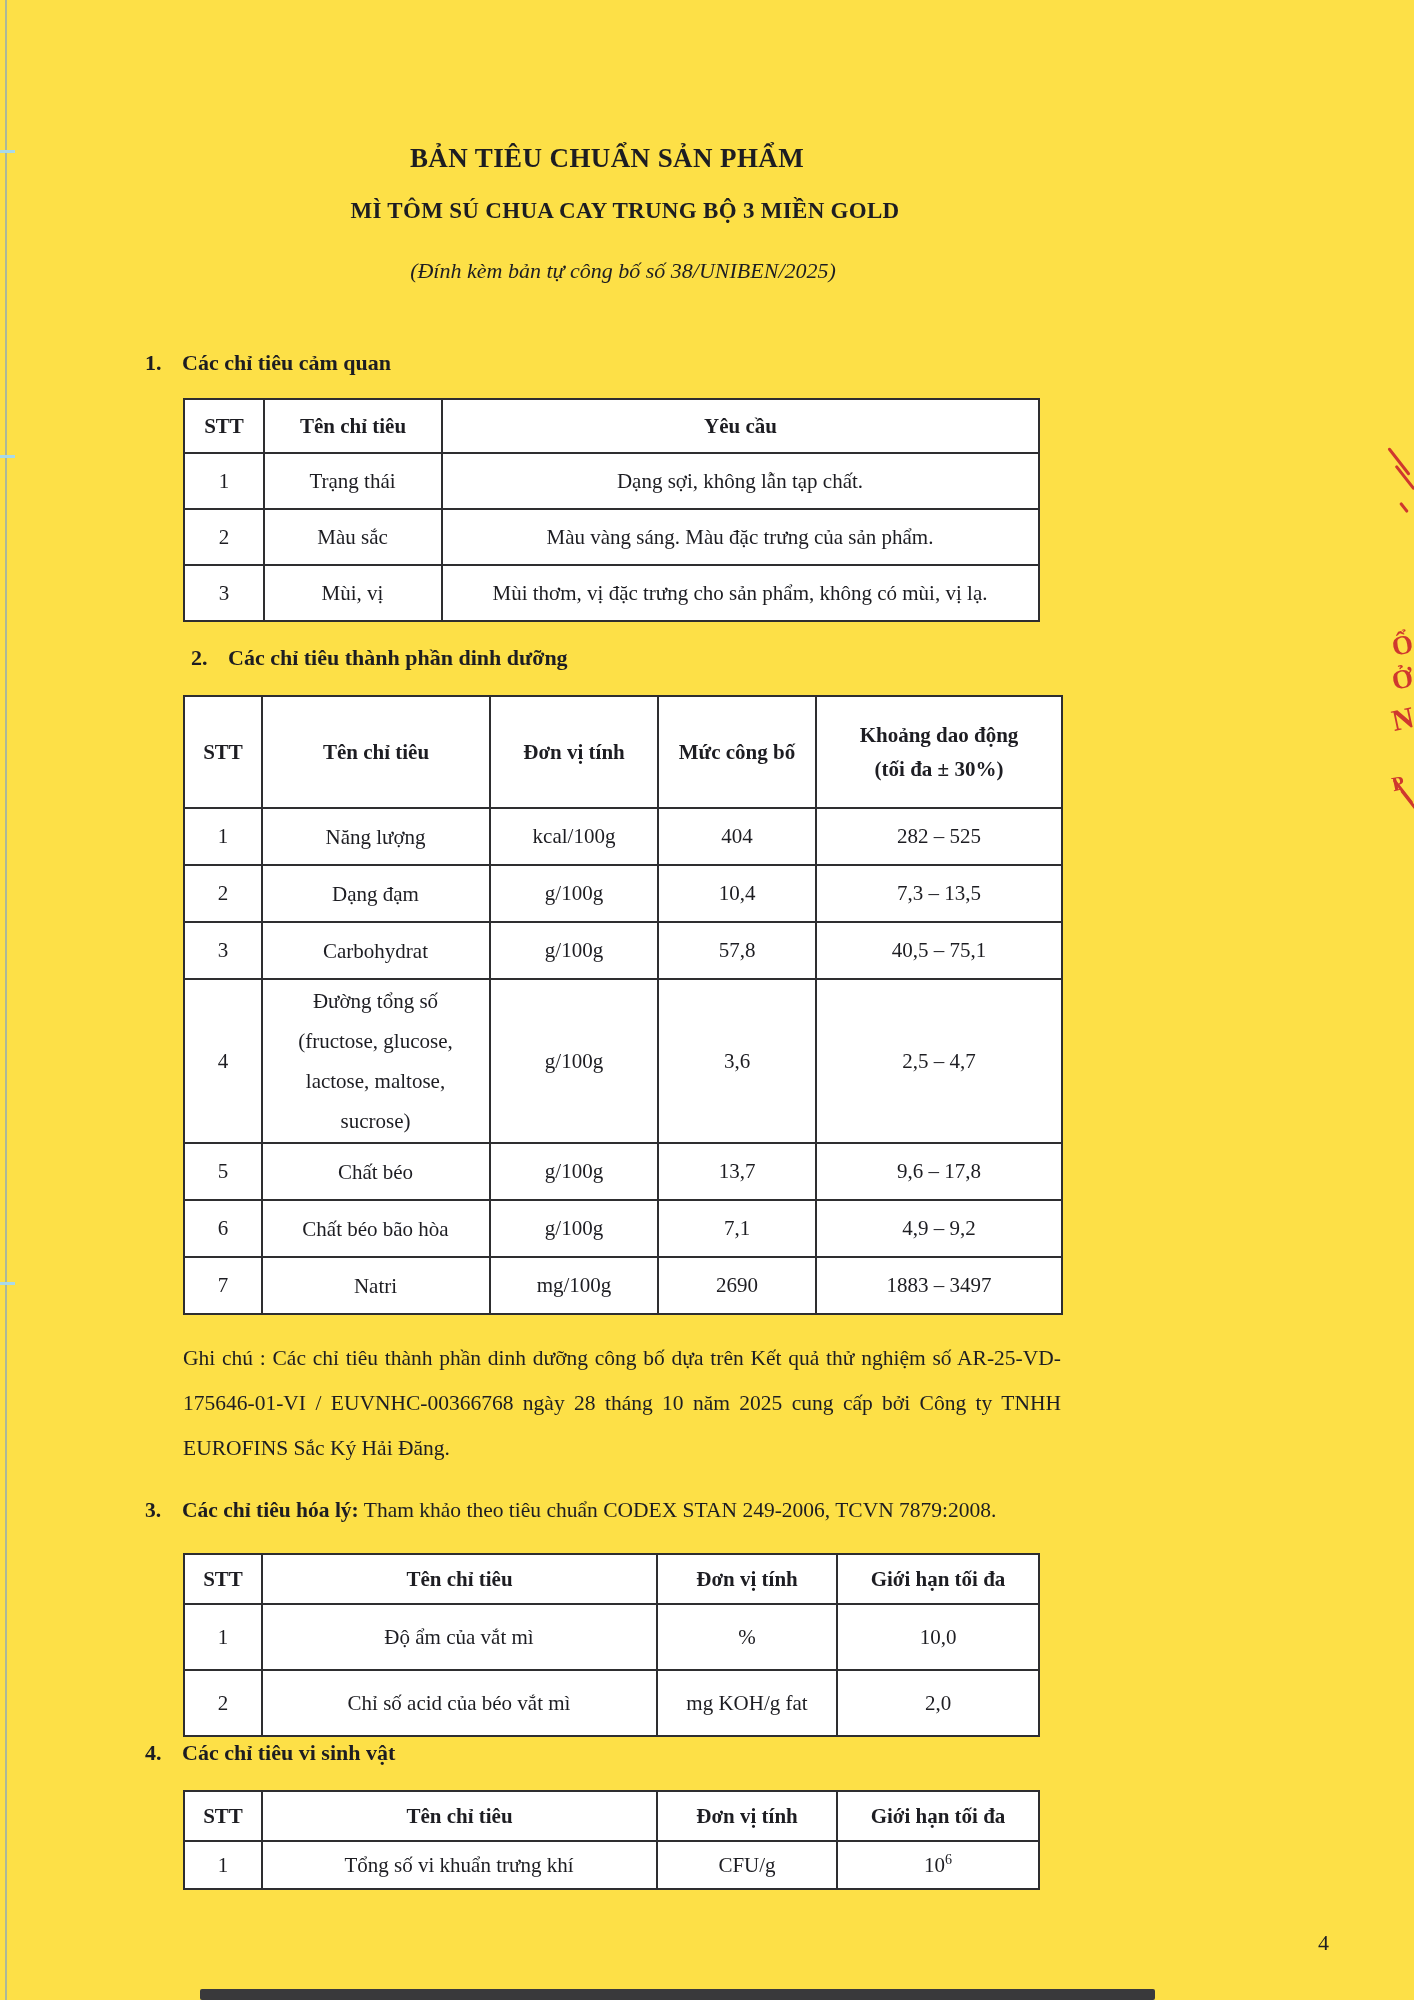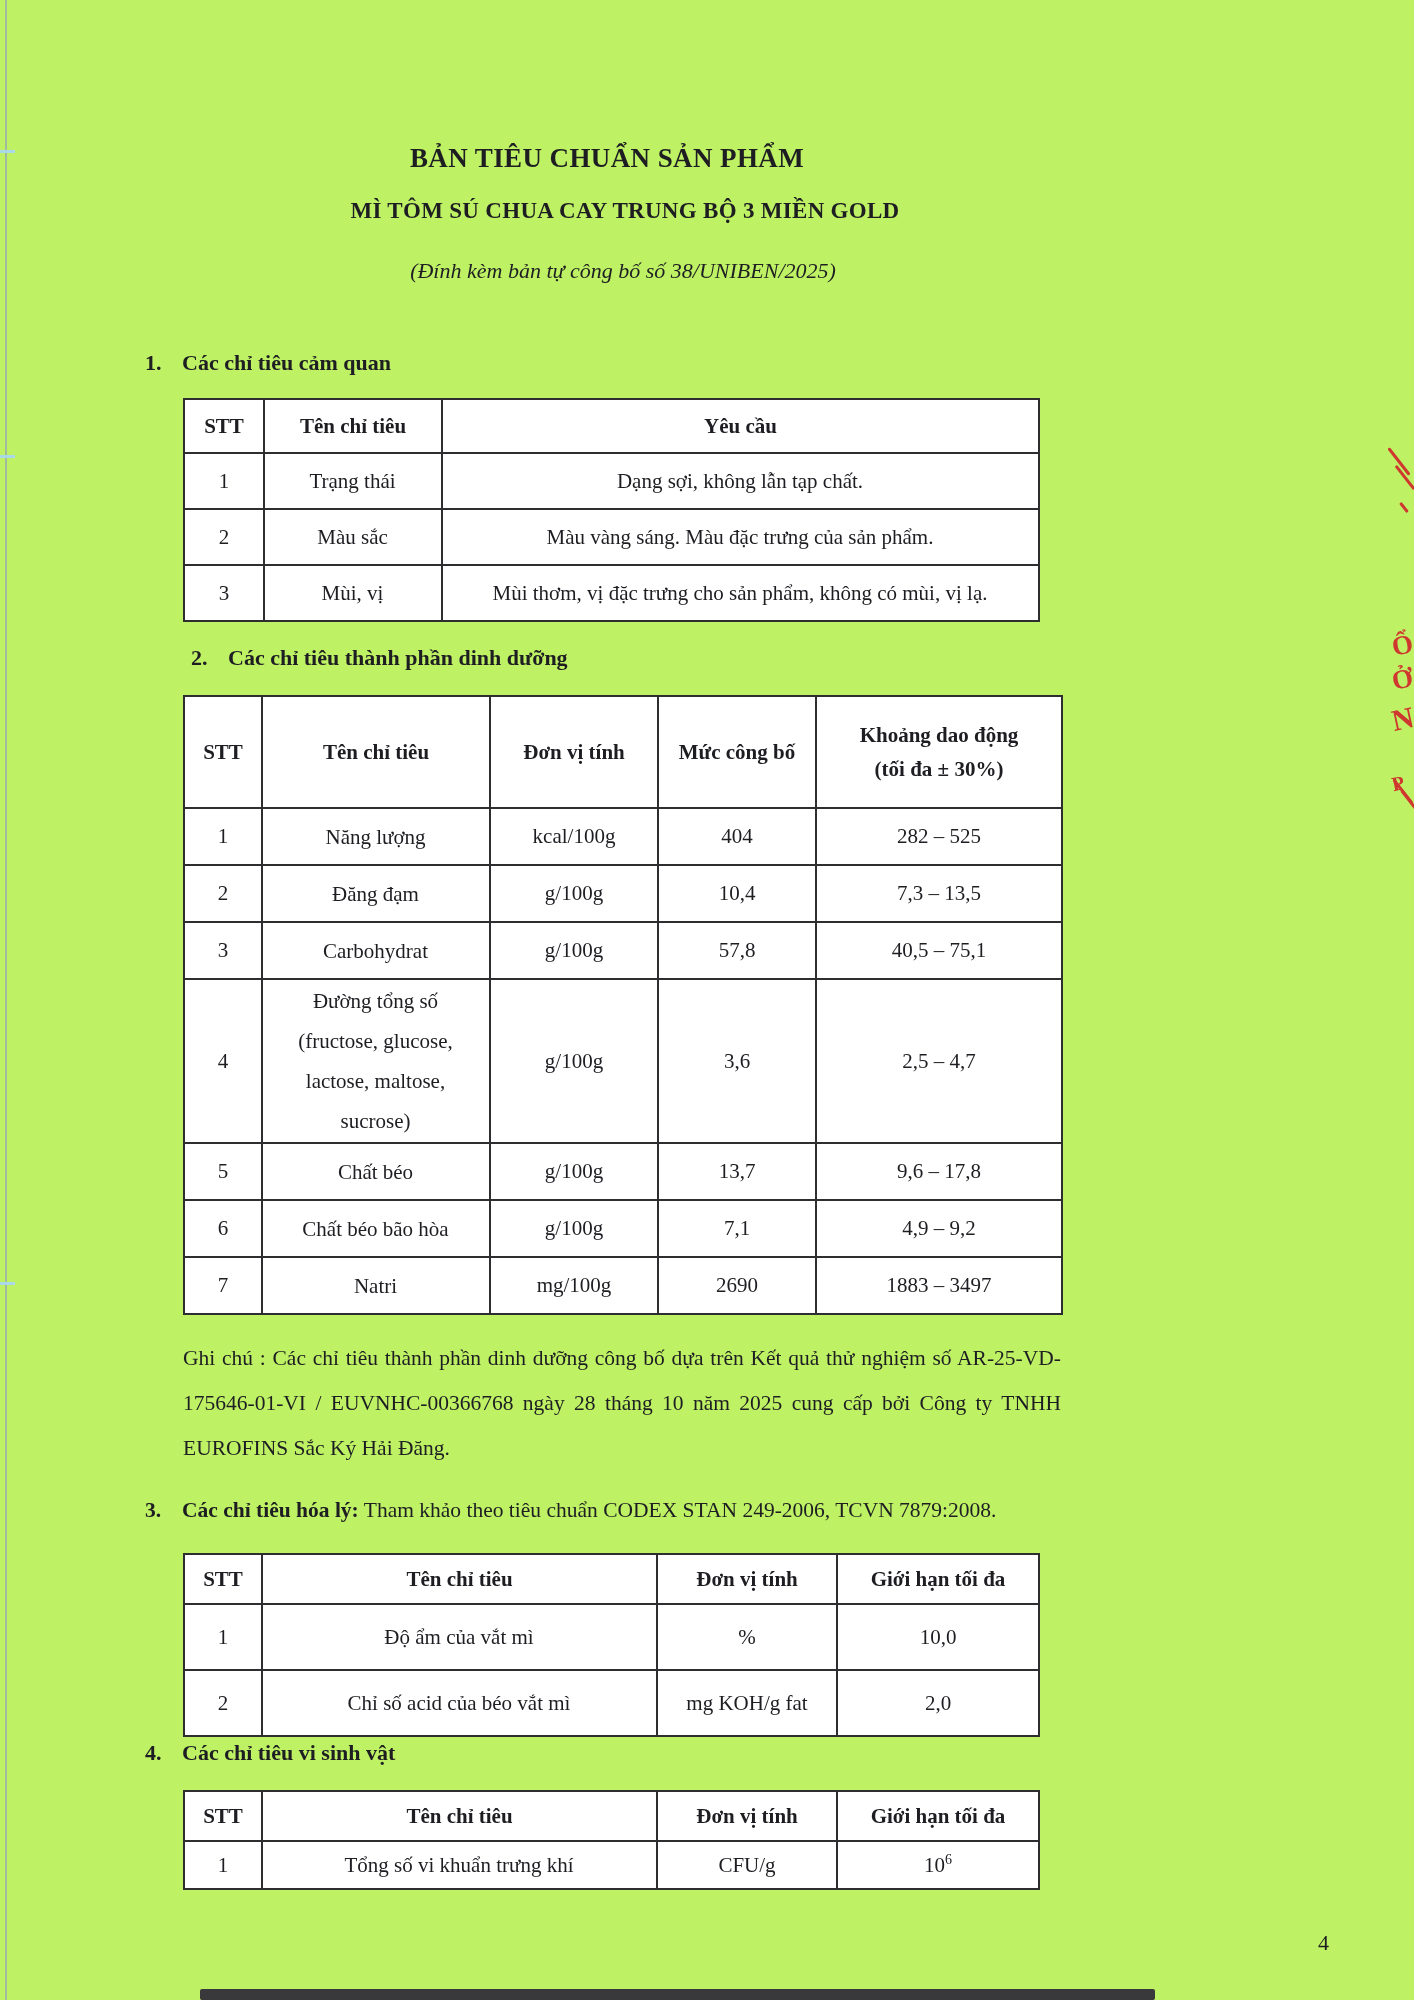--- a/index.html
+++ b/index.html
@@ -1,18 +1,18 @@
 <!DOCTYPE html>
 <html><head>
 <meta charset="utf-8">
 <style>
   html,body { margin:0; padding:0; background:#e8e8e8; }
   .page {
     position:relative; width:1414px; height:2000px; margin:0 auto;
-    background:#bef264; overflow:hidden;
+    background:#fde047; overflow:hidden;
     font-family:"Liberation Serif", serif; color:#1d1d22;
   }
   
   .center-line { position:absolute; left:0; width:1214px; text-align:center; }
   .doc-title { font-size:27px; font-weight:bold; letter-spacing:0.4px; }
   .doc-subtitle { font-size:23px; font-weight:bold; letter-spacing:0.3px;margin-left:18px; }
   .doc-attach { font-size:22px; font-style:italic;padding-left:16px; }
 
   
   .sec-heading { position:absolute; left:145px; width:1080px; font-size:22px; }
@@ -138,21 +138,21 @@
     </tr>
     <tr class="drow">
       <td class="c">1</td>
       <td class="l">Năng lượng</td>
       <td class="c">kcal/100g</td>
       <td class="c">404</td>
       <td class="c">282 – 525</td>
     </tr>
     <tr class="drow">
       <td class="c">2</td>
-      <td class="l">Đăng đạm</td>
+      <td class="l">Dạng đạm</td>
       <td class="c">g/100g</td>
       <td class="c">10,4</td>
       <td class="c">7,3 – 13,5</td>
     </tr>
     <tr class="drow">
       <td class="c">3</td>
       <td class="l">Carbohydrat</td>
       <td class="c">g/100g</td>
       <td class="c">57,8</td>
       <td class="c">40,5 – 75,1</td>

